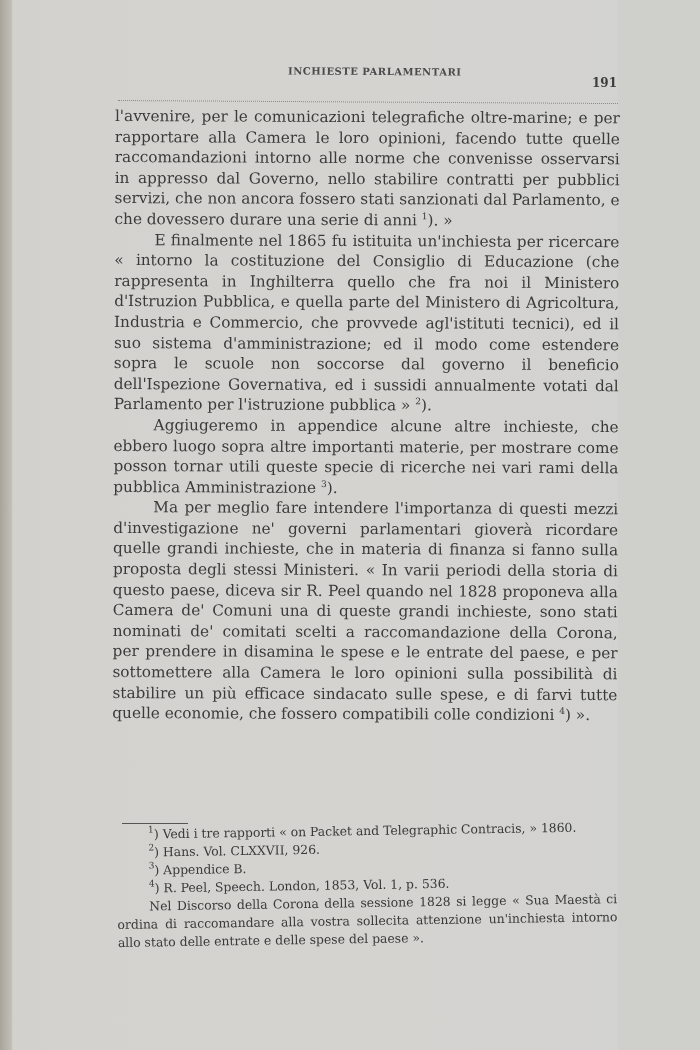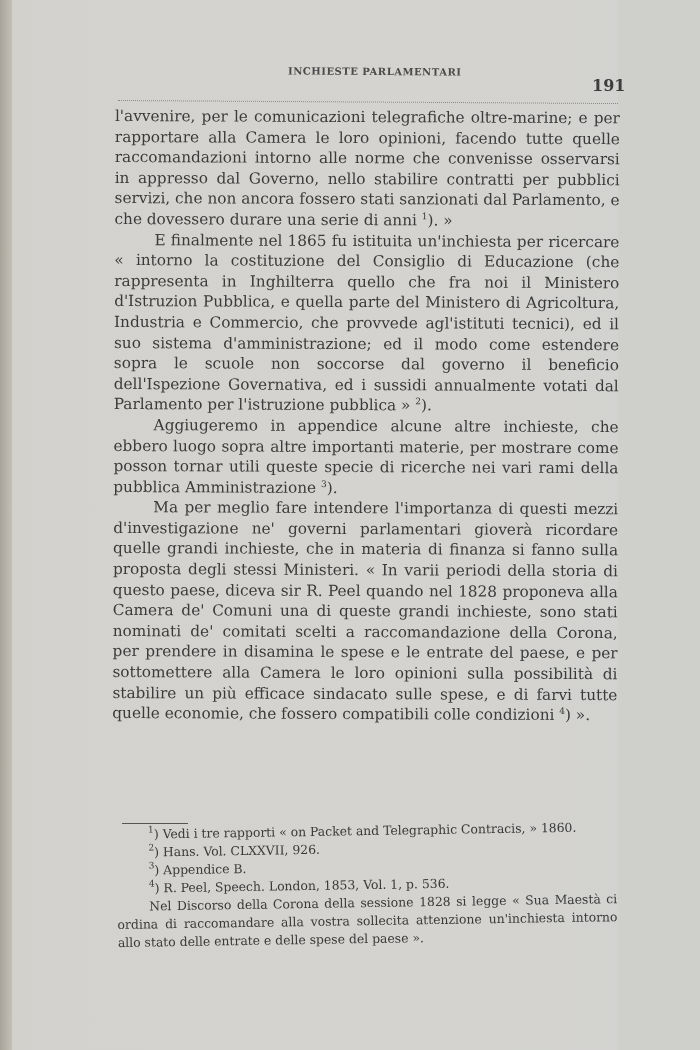--- a/index.html
+++ b/index.html
@@ -19,21 +19,21 @@
     background: linear-gradient(90deg, #a8a49a, #c3c0b7);
   }
   .running-head {
     position: absolute; left: 288px; top: 66px;
     font-size: 10px; letter-spacing: 0.5px; font-weight: bold;
     color: #4a4a4a;
     transform: rotate(0.4deg);
   }
   .page-number {
     position: absolute; left: 592px; top: 76px;
-    font-size: 16px; font-weight: bold; color: #3d3d3d;
+    font-size: 12px; font-weight: bold; color: #3d3d3d;
   }
   .head-rule {
     position: absolute; left: 118px; top: 100px; width: 500px; height: 0;
     border-top: 1px dotted #8a8a88;
     transform: rotate(0.35deg); transform-origin: left;
   }
   .body-text {
     position: absolute; left: 115px; top: 106px; width: 505px;
     font-size: 15.3px; line-height: 20.6px;
     text-align: justify;

